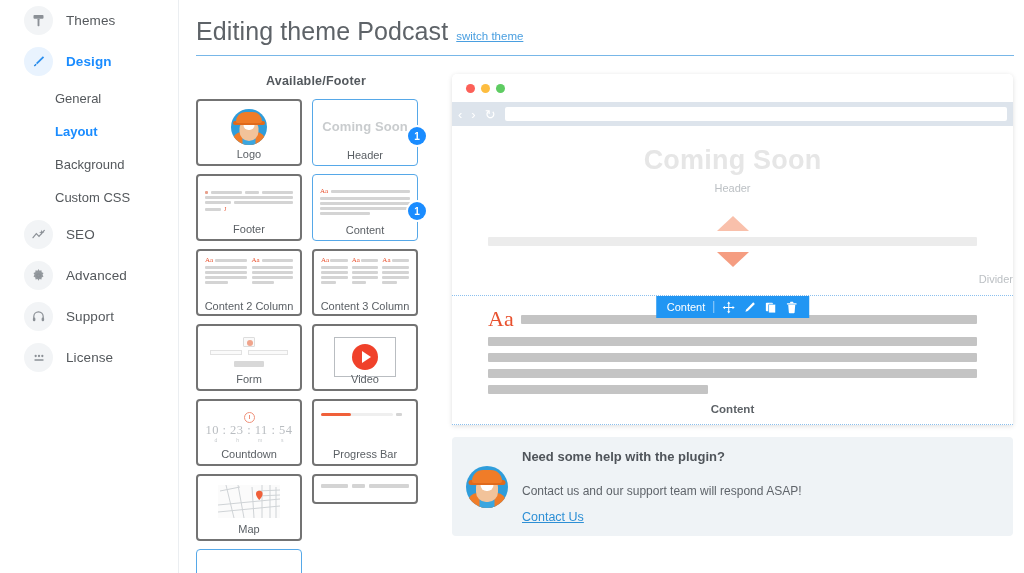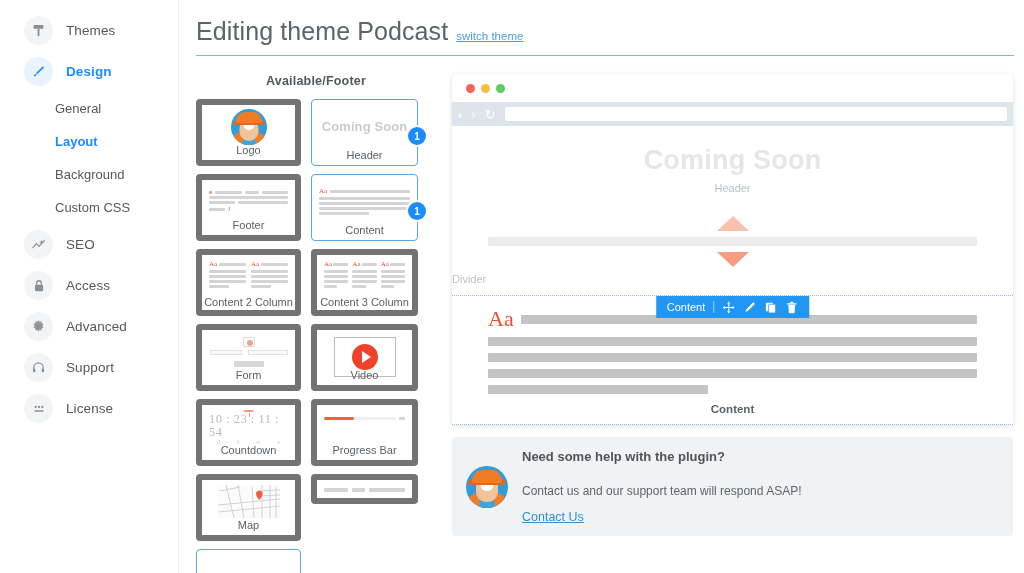--- a/index.html
+++ b/index.html
@@ -10,21 +10,21 @@
     overflow: hidden;
     color: #4a4a4a;
   }
   #app { display: flex; width: 1024px; height: 573px; }
 
   
   #sidebar {
     width: 179px; height: 573px;
     background: #ffffff;
     border-right: 1px solid #ebeef1;
-    padding-top: 10px;
+    padding-top: 0;
     flex: 0 0 179px;
   }
   .nav-row {
     display: flex; align-items: center;
     height: 41px; padding-left: 24px;
     cursor: pointer;
   }
   .nav-ico {
     width: 29px; height: 29px; border-radius: 50%;
     background: #f2f4f6;
@@ -67,21 +67,21 @@
   #modules-col { width: 240px; flex: 0 0 240px; }
   #modules-title {
     font-size: 12.5px; font-weight: bold; color: #53585d;
     text-align: center; margin-bottom: 11px; letter-spacing:.2px;
   }
   #modules-grid {
     display: grid; grid-template-columns: 1fr 1fr;
     gap: 8px 10px; width: 222px;
   }
   .mod-card {
-    height: 67px; border: 6px solid #737373; border-radius: 4px;
+    height: 67px; border: 2px solid #737373; border-radius: 4px;
     background: #fff; position: relative;
     display: flex; flex-direction: column; align-items: center;
     justify-content: flex-start; cursor: pointer; overflow: visible;
   }
   .mod-card.selected { border: 1px solid #56a8e8; }
   .mod-thumb {
     flex: 1; width: 100%;
     display: flex; align-items: center; justify-content: center;
     padding: 4px 7px 0 7px; overflow: hidden;
   }
@@ -161,21 +161,21 @@
   .tl { width:9px;height:9px;border-radius:50%; }
   #browser-nav { height:24px; background:#dde4ec; display:flex; align-items:center; padding:0 6px; gap:9px;}
   .nav-arrow { color:#fff; font-size:13px; line-height:13px; }
   #url-bar { flex:1; height:14px; background:#fff; border-radius:2px; }
   #preview-body { background:#fff; }
 
   .pv-section { position:relative; }
   .pv-header-sec { padding: 18px 0 16px; text-align:center; }
   .pv-coming { font-size:27px; font-weight:bold; color:#e6e6e6; letter-spacing:.2px; line-height:32px;}
   .pv-label { font-size:11px; color:#bcc0c4; margin-top:6px; }
-  .pv-divider-sec { padding: 6px 0 10px; text-align:left; }
+  .pv-divider-sec { padding: 6px 0 10px; text-align:right; }
   .tri-up { width:0;height:0;margin:0 auto;
     border-left:16px solid transparent;border-right:16px solid transparent;
     border-bottom:15px solid #f9c0ab;}
   .div-bar { height:9px; background:#ececec; margin:6px 36px; border-radius:1px;}
   .tri-down { width:0;height:0;margin:0 auto;
     border-left:16px solid transparent;border-right:16px solid transparent;
     border-top:15px solid #f59d81;}
   .pv-content-sec {
     border-top: 1px dotted #8cc0ee; border-bottom:1px dotted #8cc0ee;
     padding: 12px 0 9px; position:relative;
@@ -255,29 +255,20 @@
     <div class="nav-row">
       <span class="nav-ico">
         <svg width="16" height="16" viewBox="0 0 24 24" fill="none" stroke="#8b9096" stroke-width="1.8" stroke-linecap="round">
           <path d="M3 16 L8 10 L12 14 L20 5"></path>
           <path d="M16 4 L17 7 L20 8 L17 9 L16 12 L15 9 L12 8 L15 7 Z" fill="#8b9096" stroke="none"></path>
         </svg>
       </span>
       <span class="nav-label">SEO</span>
     </div>
 
-    <div class="nav-row">
-      <span class="nav-ico">
-        <svg width="14" height="14" viewBox="0 0 24 24" fill="#8b9096">
-          <rect x="5" y="10" width="14" height="11" rx="2"></rect>
-          <path d="M8 10 V7 a4 4 0 0 1 8 0 v3" fill="none" stroke="#8b9096" stroke-width="2.2"></path>
-        </svg>
-      </span>
-      <span class="nav-label">Access</span>
-    </div>
 
     <div class="nav-row">
       <span class="nav-ico">
         <svg width="15" height="15" viewBox="0 0 24 24" fill="#8b9096">
           <path d="M12 8.2a3.8 3.8 0 1 0 0 7.6 3.8 3.8 0 0 0 0-7.6Zm0 5.6a1.8 1.8 0 1 1 0-3.6 1.8 1.8 0 0 1 0 3.6Z"></path>
           <path d="M12 1.5l1.6 2.8 3.1-.7.4 3.2 2.9 1.3-1.6 2.8 1.6 2.8-2.9 1.3-.4 3.2-3.1-.7L12 20.3l-1.6-2.8-3.1.7-.4-3.2-2.9-1.3 1.6-2.8-1.6-2.8 2.9-1.3.4-3.2 3.1.7Z" opacity=".92"></path>
         </svg>
       </span>
       <span class="nav-label">Advanced</span>
     </div>

